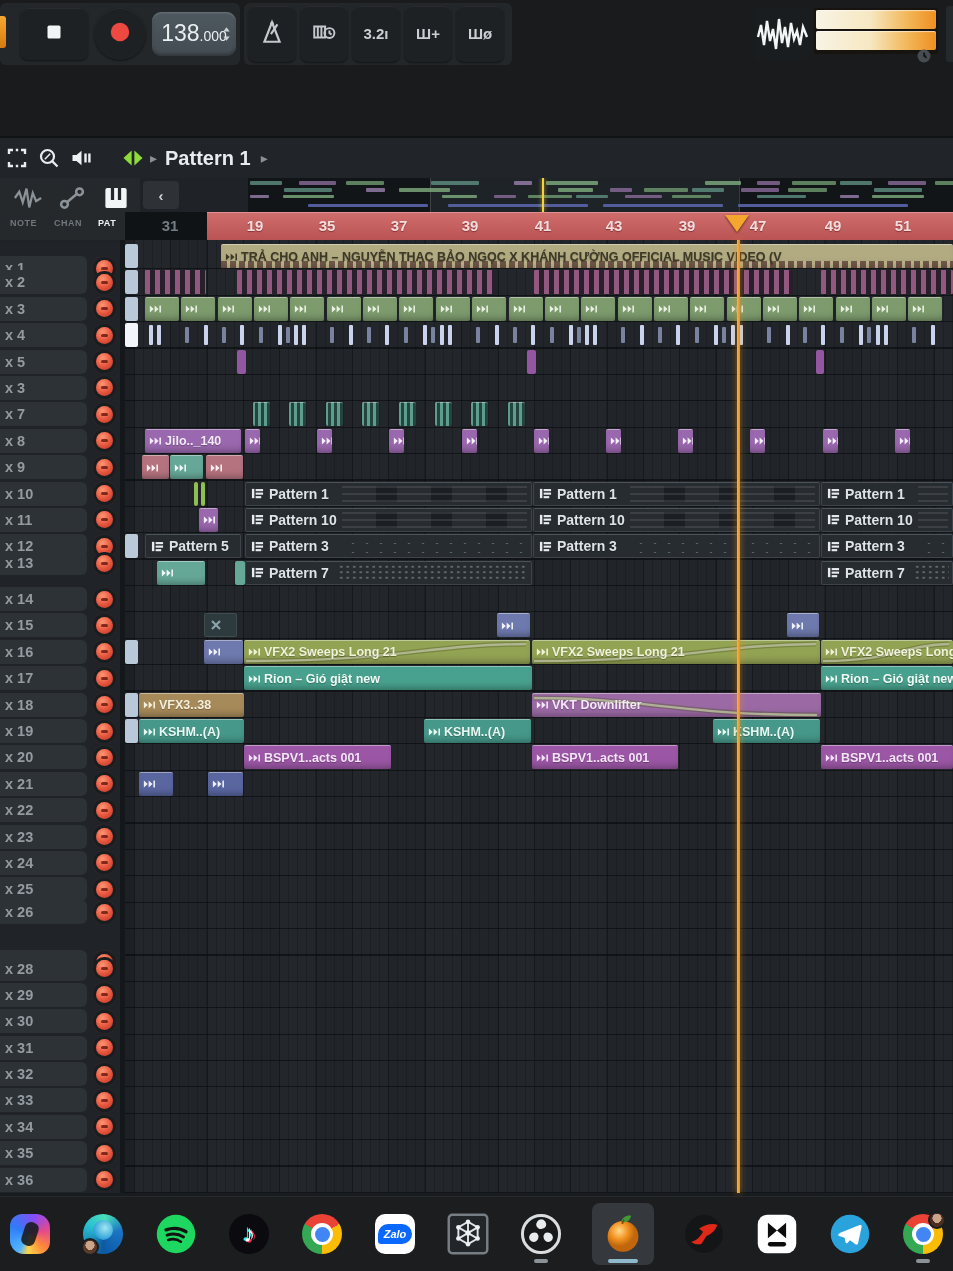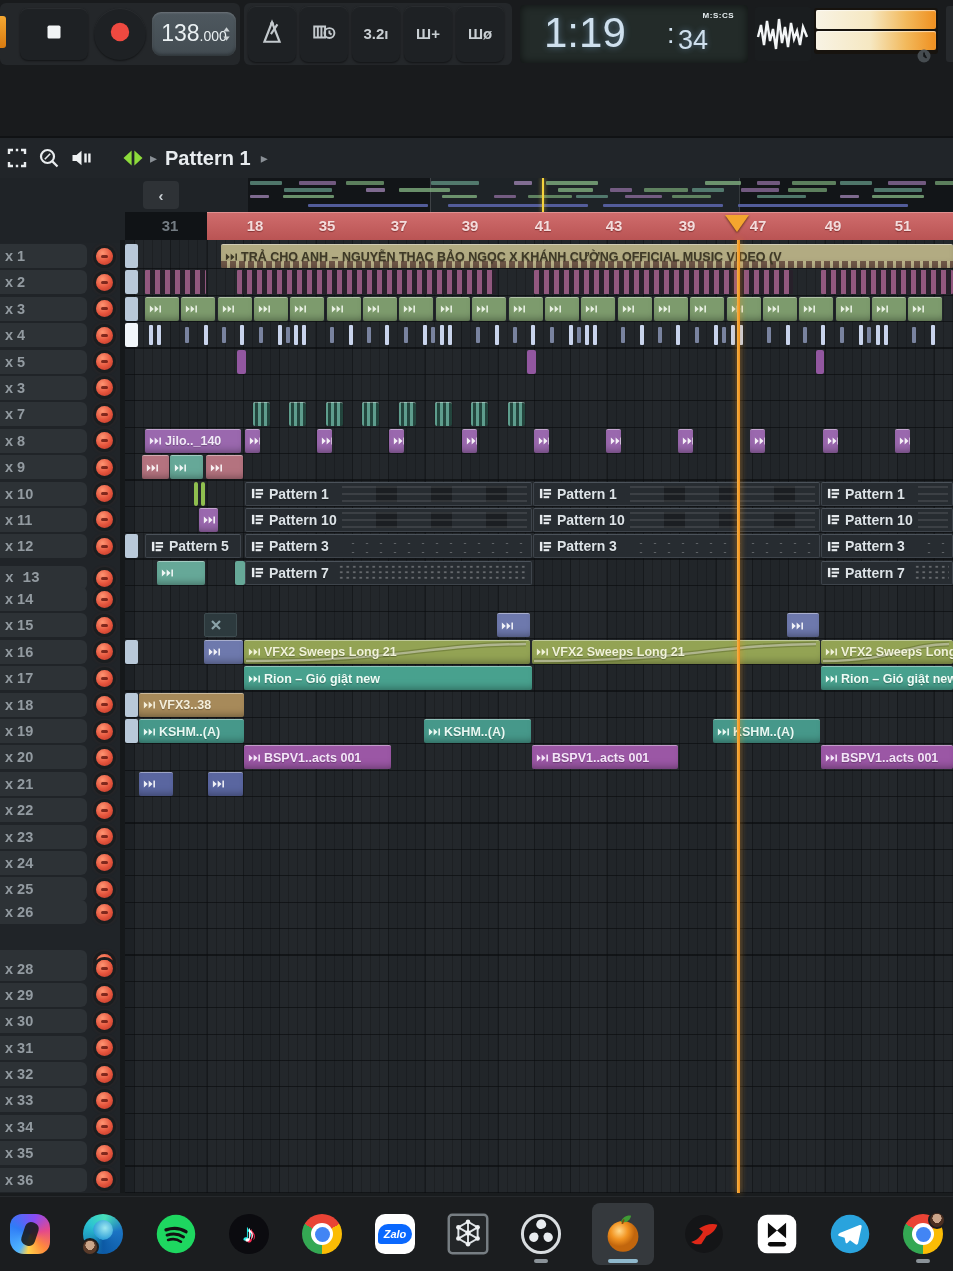--- a/index.html
+++ b/index.html
@@ -178,26 +178,20 @@
       </div>
     <div class="btn" style="left:352px;top:6px;width:48px;height:56px">
         <span><span class="tico">3.2ı</span></span>
       </div>
     <div class="btn" style="left:404px;top:6px;width:48px;height:56px">
         <span><span class="tico">Ш+</span></span>
       </div>
     <div class="btn" style="left:456px;top:6px;width:48px;height:56px">
         <span><span class="tico">Шø</span></span>
       </div>
-    <div class="timepanel">
-      <span class="t-main">1:19</span>
-      <span class="t-colon2">:</span>
-      <span class="t-cs">34</span>
-      <span class="t-fmt">M:S:CS</span>
-    </div>
     <div class="scope">
       <svg viewBox="0 0 56 54" style="width:56px;height:54px">
           <path d="M3 30 L6 18 L9 38 L12 14 L15 34 L18 22 L21 42 L24 12 L27 36 L30 20 L33 40 L36 16 L39 32 L42 24 L45 38 L48 20 L52 30" fill="none" stroke="#f2f5f6" stroke-width="2.4"></path>
         </svg>
     </div>
     <div class="vols">
       <div class="volbar"></div>
       <div class="volbar"></div>
     </div>
     <span class="clock-mini"><svg viewBox="0 0 16 16" style="width:16px;height:16px">
@@ -310,20 +304,43 @@
         </svg>
       </span>
     <span id="breadcrumb" style="display:flex;align-items:center">
         <span class="bc-sep">▸</span>
         <span class="bc-item">Pattern 1</span>
         <span class="bc-sep">▸</span>
       </span>
   </div>
 
   <div class="playlist">
+    <div class="tabsblock" id="tabsblock">
+        <div class="tab" style="left: 8px;">
+          <svg viewBox="0 0 24 24" fill="none" stroke="#8b9298" stroke-width="1.8">
+            <path d="M1.5 12 L5 7 L7.8 15.5 L10.8 4.5 L13 19.5 L15.8 8 L18.5 14.5 L22.5 12"></path>
+          </svg>
+        </div>
+        <div class="tablabel" style="left: 10px;">NOTE</div>
+        <div class="tab" style="left: 52px;">
+          <svg viewBox="0 0 24 24" fill="none" stroke="#8b9298" stroke-width="2">
+            <circle cx="6" cy="17" r="2.7"></circle>
+            <circle cx="18" cy="7" r="2.7"></circle>
+            <path d="M8.2 15.2 L15.8 8.8"></path>
+          </svg>
+        </div>
+        <div class="tablabel" style="left: 54px;">CHAN</div>
+        <div class="tab" style="left: 96px;">
+          <svg viewBox="0 0 24 24">
+            <rect x="3.5" y="4" width="17" height="16" rx="1.5" fill="#f2f5f6"></rect>
+            <path d="M9.2 4v9.5M14.8 4v9.5" stroke="#23262a" stroke-width="2.6"></path>
+          </svg>
+        </div>
+        <div class="tablabel active" style="left: 98px;">PAT</div>
+      </div>
     <div class="scrollleft">
         <span><span class="tico">‹</span></span>
       </div>
     <div class="nav" id="navigator">
         <div class="view" style="left: 182px; width: 310px;"></div>
         <div class="navseg" style="left: 2px; top: 3px; width: 31.7938px; height: 4px; background: rgb(95, 143, 127); opacity: 0.8;"></div>
         <div class="navseg" style="left: 50.5052px; top: 3px; width: 37.732px; height: 4px; background: rgb(138, 106, 154); opacity: 0.8;"></div>
         <div class="navseg" style="left: 97.732px; top: 3px; width: 38.7216px; height: 4px; background: rgb(111, 154, 111); opacity: 0.8;"></div>
         <div class="navseg" style="left: 183.237px; top: 3px; width: 48.1237px; height: 4px; background: rgb(95, 143, 127); opacity: 0.8;"></div>
         <div class="navseg" style="left: 265.505px; top: 3px; width: 18.9278px; height: 4px; background: rgb(154, 127, 174); opacity: 0.8;"></div>
@@ -357,21 +374,21 @@
         <div class="navseg" style="left: 624.33px; top: 17px; width: 51.5876px; height: 3px; background: rgb(127, 174, 127); opacity: 0.8;"></div>
         <div class="navseg" style="left: 60px; top: 26px; width: 120px; height: 2.5px; background: rgb(90, 100, 168); opacity: 0.9;"></div>
         <div class="navseg" style="left: 200px; top: 26px; width: 140px; height: 2.5px; background: rgb(90, 100, 168); opacity: 0.9;"></div>
         <div class="navseg" style="left: 355px; top: 26px; width: 120px; height: 2.5px; background: rgb(90, 100, 168); opacity: 0.9;"></div>
         <div class="navseg" style="left: 490px; top: 26px; width: 170px; height: 2.5px; background: rgb(90, 100, 168); opacity: 0.9;"></div>
         <div class="yline" style="left: 294px;"></div>
       </div>
     <div class="ruler" id="ruler">
         <div class="red" style="left: 82px; right: 0px;"></div>
         <span class="rnum dark" style="left: 45px;">31</span>
-        <span class="rnum sel" style="left: 130px;">18</span>
+        <span class="rnum sel" style="left: 130px;">19</span>
         <span class="rnum sel" style="left: 202px;">35</span>
         <span class="rnum sel" style="left: 274px;">37</span>
         <span class="rnum sel" style="left: 345px;">39</span>
         <span class="rnum sel" style="left: 418px;">41</span>
         <span class="rnum sel" style="left: 489px;">43</span>
         <span class="rnum sel" style="left: 562px;">39</span>
         <span class="rnum sel" style="left: 633px;">47</span>
         <span class="rnum sel" style="left: 708px;">49</span>
         <span class="rnum sel" style="left: 778px;">51</span>
         <div class="marker" style="left: 600px;"></div>
@@ -397,21 +414,21 @@
         <div class="barcol" style="left: 590.6px; width: 36.35px;"></div>
         <div class="barcol even" style="left: 626.95px; width: 36.35px;"></div>
         <div class="barcol" style="left: 663.3px; width: 36.35px;"></div>
         <div class="barcol even" style="left: 699.65px; width: 36.35px;"></div>
         <div class="barcol" style="left: 736px; width: 36.35px;"></div>
         <div class="barcol even" style="left: 772.35px; width: 36.35px;"></div>
         <div class="barcol" style="left: 808.7px; width: 19.3px;"></div>
         <div class="rowlines"></div>
       </div>
     <div class="headercol" id="headercol">
-        <div class="hrow" style="top: 0px;">
+        <div class="hrow" style="top: 12px;">
           <div class="nm">x 1</div>
           <div class="rec"></div>
         </div>
         <div class="hrow" style="top: 26.39px;">
           <div class="nm">x 2</div>
           <div class="rec"></div>
         </div>
         <div class="hrow" style="top: 52.78px;">
           <div class="nm">x 3</div>
           <div class="rec"></div>
@@ -445,21 +462,21 @@
           <div class="rec"></div>
         </div>
         <div class="hrow" style="top: 263.9px;">
           <div class="nm">x 11</div>
           <div class="rec"></div>
         </div>
         <div class="hrow" style="top: 290.29px;">
           <div class="nm">x 12</div>
           <div class="rec"></div>
         </div>
-        <div class="hrow" style="top: 322px; font-family: Liberation Mono, monospace;">
+        <div class="hrow" style="top: 307px;">
           <div class="nm">x 13</div>
           <div class="rec"></div>
         </div>
         <div class="hrow" style="top: 343.07px;">
           <div class="nm">x 14</div>
           <div class="rec"></div>
         </div>
         <div class="hrow" style="top: 369.46px;">
           <div class="nm">x 15</div>
           <div class="rec"></div>
@@ -1040,20 +1057,31 @@
           <span class="lbl">Rion – Gió giật new</span>
         </div>
         <div class="clip cell" style="left: 125px; top: 514.63px; width: 13px; background: rgb(185, 201, 217);"></div>
         <div class="clip audio" style="left: 139px; top: 514.63px; width: 105px; background: rgb(167, 138, 90); color: rgb(244, 238, 218);">
           <svg class="ca" viewBox="0 0 15 10" fill="currentColor">
             <path d="M1 1l4.5 4L1 9zM6.5 1l4.5 4-4.5 4z"></path>
             <rect x="12" y="1" width="1.8" height="8"></rect>
           </svg>
           <span class="lbl">VFX3..38</span>
         </div>
+        <div class="clip audio" style="left: 532px; top: 514.63px; width: 289px; background: rgb(155, 106, 165); color: rgb(244, 232, 246);">
+          <svg class="ca" viewBox="0 0 15 10" fill="currentColor">
+            <path d="M1 1l4.5 4L1 9zM6.5 1l4.5 4-4.5 4z"></path>
+            <rect x="12" y="1" width="1.8" height="8"></rect>
+          </svg>
+          <span class="lbl">VKT Downlifter</span>
+          <svg class="curve" width="289" height="24">
+            <path d="M2 4 C 115.60000000000001 4, 144.5 21, 285 21" fill="none" stroke="rgba(248,248,225,.85)" stroke-width="2.4"></path>
+            <path d="M2 4 C 115.60000000000001 4, 144.5 21, 285 21" fill="none" stroke="rgba(70,80,30,.35)" stroke-width="5"></path>
+          </svg>
+        </div>
         <div class="clip cell" style="left: 125px; top: 541.02px; width: 13px; background: rgb(185, 201, 217);"></div>
         <div class="clip audio" style="left: 139px; top: 541.02px; width: 105px; background: rgb(70, 152, 138); color: rgb(232, 248, 242);">
           <svg class="ca" viewBox="0 0 15 10" fill="currentColor">
             <path d="M1 1l4.5 4L1 9zM6.5 1l4.5 4-4.5 4z"></path>
             <rect x="12" y="1" width="1.8" height="8"></rect>
           </svg>
           <span class="lbl">KSHM..(A)</span>
         </div>
         <div class="clip audio" style="left: 424px; top: 541.02px; width: 107px; background: rgb(70, 152, 138); color: rgb(232, 248, 242);">
           <svg class="ca" viewBox="0 0 15 10" fill="currentColor">

